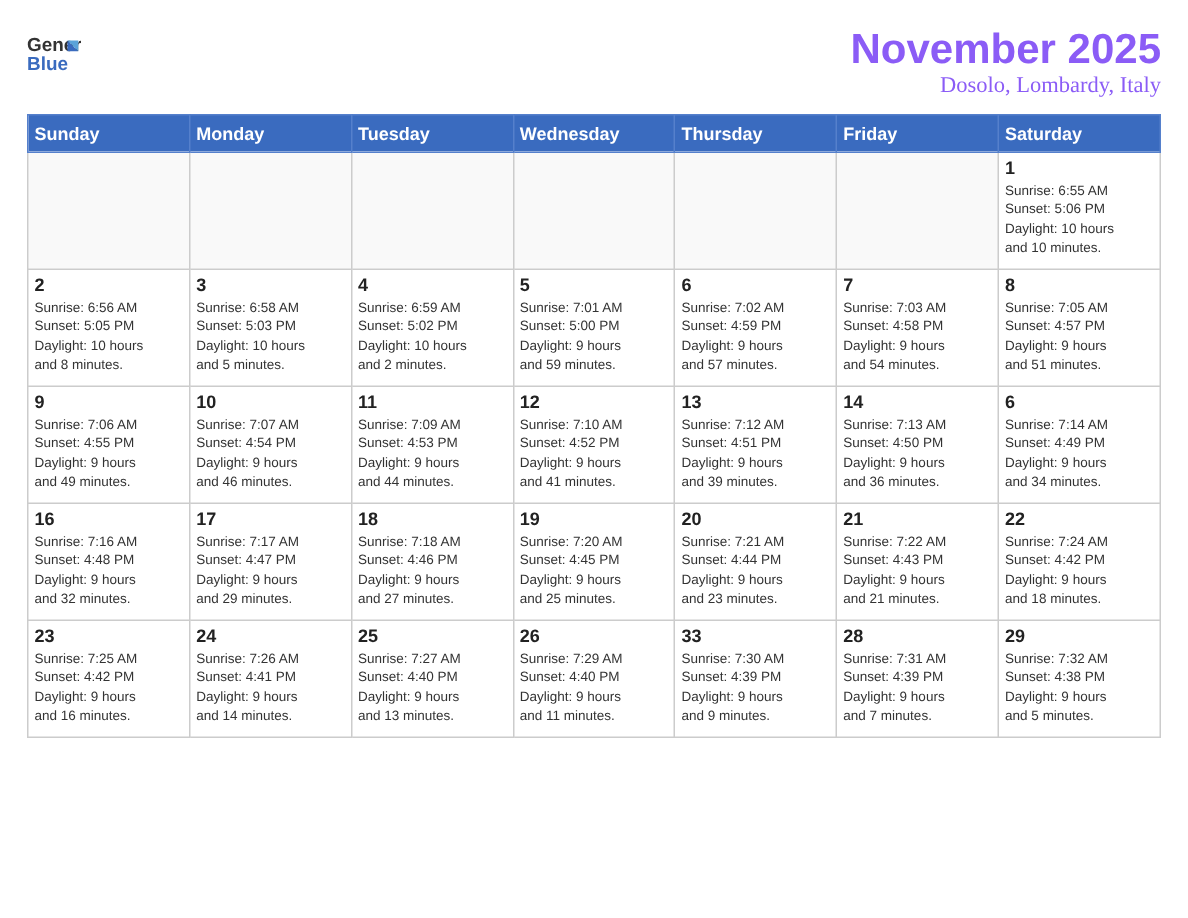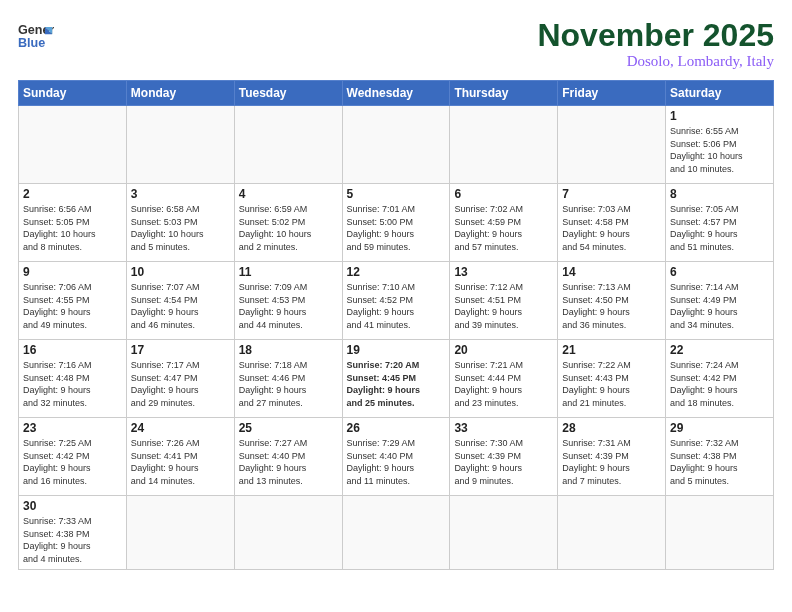--- a/index.html
+++ b/index.html
@@ -28,23 +28,23 @@
       gap: 4px;
     }
     .logo-icon {
       width: 36px;
       height: 36px;
     }
     .title-block {
       text-align: right;
     }
     .month-title {
-      font-size: 32px;
+      font-size: 28px;
       font-weight: bold;
-      color: #14532d;
+      color: #8b5cf6;
       line-height: 1.1;
     }
     .location-title {
       font-size: 15px;
       color: #8b5cf6;
       font-family: Liberation Serif, serif;
     }
     .calendar {
       width: 100%;
       border-collapse: collapse;
@@ -253,21 +253,21 @@
           </td>
           <td>
             <span class="day-number">18</span>
             <div class="day-info" style="white-space: pre-line;">Sunrise: 7:18 AM
 Sunset: 4:46 PM
 Daylight: 9 hours
 and 27 minutes.</div>
           </td>
           <td>
             <span class="day-number">19</span>
-            <div class="day-info" style="white-space: pre-line; font-weight: bold;">Sunrise: 7:20 AM
+            <div class="day-info" style="white-space: pre-line;">Sunrise: 7:20 AM
 Sunset: 4:45 PM
 Daylight: 9 hours
 and 25 minutes.</div>
           </td>
           <td>
             <span class="day-number">20</span>
             <div class="day-info" style="white-space: pre-line;">Sunrise: 7:21 AM
 Sunset: 4:44 PM
 Daylight: 9 hours
 and 23 minutes.</div>
@@ -330,31 +330,16 @@
 Daylight: 9 hours
 and 7 minutes.</div>
           </td>
           <td>
             <span class="day-number">29</span>
             <div class="day-info" style="white-space: pre-line;">Sunrise: 7:32 AM
 Sunset: 4:38 PM
 Daylight: 9 hours
 and 5 minutes.</div>
           </td>
-        </tr>
-        <tr class="last-row">
-          <td>
-            <span class="day-number">30</span>
-            <div class="day-info" style="white-space: pre-line;">Sunrise: 7:33 AM
-Sunset: 4:38 PM
-Daylight: 9 hours
-and 4 minutes.</div>
-          </td>
-          <td class="empty"></td>
-          <td class="empty"></td>
-          <td class="empty"></td>
-          <td class="empty"></td>
-          <td class="empty"></td>
-          <td class="empty"></td>
         </tr>
       </tbody>
   </table>
 </div>
 
 </body></html>

